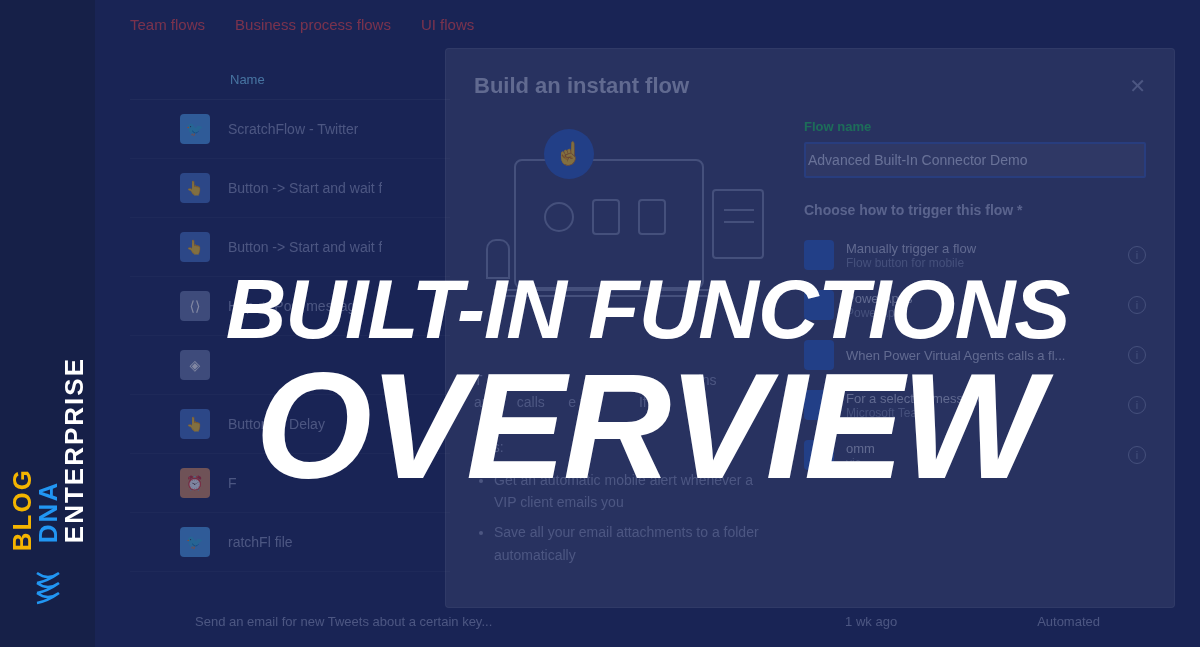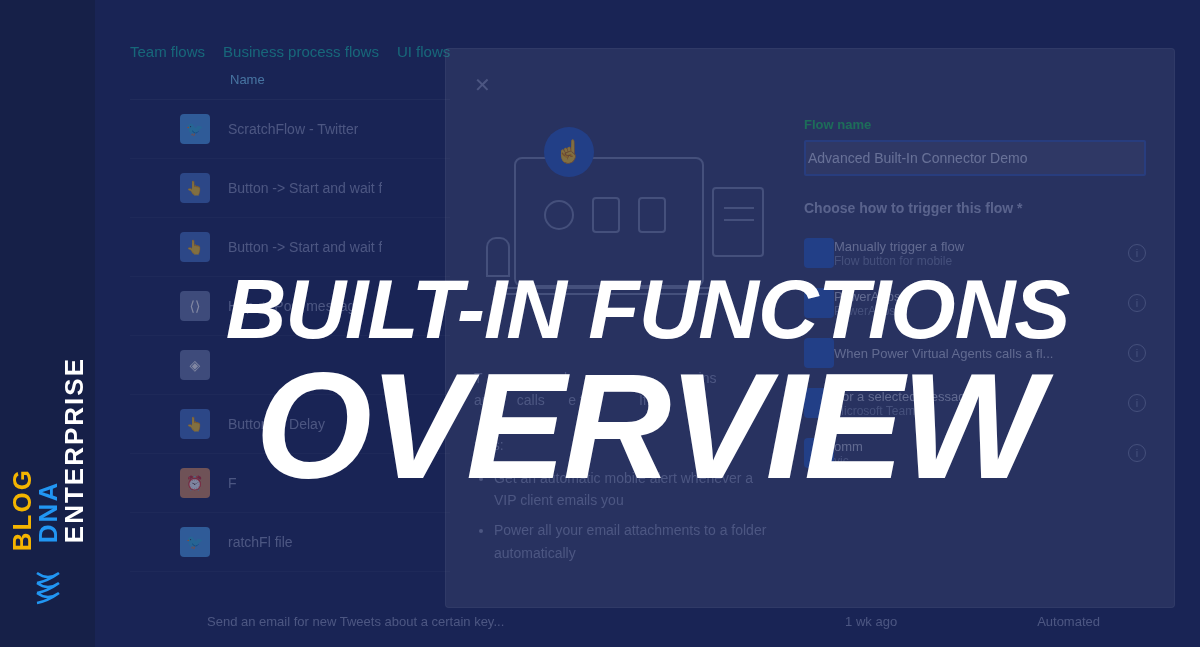--- a/index.html
+++ b/index.html
@@ -56,24 +56,23 @@
   height: 647px;
   background: rgba(26, 37, 85, 0.55);
   z-index: 5;
   pointer-events: none;
 }
 .tabs {
   position: absolute;
   top: 8px;
   left: 35px;
   display: flex;
-  gap: 18px;
+  gap: 30px;
   font-size: 15px;
-  color: #14b8a6;
-  margin-top: 27px;
+  color: #ef4444;
 }
 .tabs span { padding: 8px 0; }
 .flow-list {
   position: absolute;
   top: 60px;
   left: 35px;
   width: 320px;
 }
 .list-header {
   color: #7dd3fc;
@@ -109,21 +108,21 @@
 .flow-item .name { white-space: nowrap; overflow: hidden; text-overflow: ellipsis; }
 .last-row {
   position: absolute;
   bottom: 18px;
   left: 100px;
   right: 100px;
   display: flex;
   color: #8a93b8;
   font-size: 13px;
 }
-.last-row .desc { flex: 1; margin-left: 12px; }
+.last-row .desc { flex: 1; }
 .last-row .age { margin-right: 140px; }
 .modal {
   position: absolute;
   top: 48px;
   left: 350px;
   width: 730px;
   height: 560px;
   background: rgba(240, 242, 250, 0.15);
   border: 1px solid rgba(255,255,255,0.1);
   border-radius: 4px;
@@ -256,20 +255,21 @@
 }
 .trigger-label {
   font-size: 14px;
   font-weight: 600;
   color: #a8b0d0;
   margin-bottom: 14px;
 }
 .trigger-item {
   display: flex;
   align-items: center;
+  gap: 12px;
   padding: 8px 0;
   margin-bottom: 4px;
 }
 .trigger-icon {
   width: 30px;
   height: 30px;
   background: #2e5fc4;
   border-radius: 4px;
   flex-shrink: 0;
 }
@@ -381,20 +381,21 @@
   </div>
 
   <div class="last-row">
     <span class="desc">Send an email for new Tweets about a certain key...</span>
     <span class="age">1 wk ago</span>
     <span class="type">Automated</span>
   </div>
 
   <div class="modal">
     <div class="modal-header">
+      <div class="modal-title">Build an instant flow</div>
       <div class="modal-close">✕</div>
     </div>
     <div class="modal-body">
       <div class="modal-left">
         <div class="illustration">
           <div class="illust-circle">☝</div>
           <div class="illust-laptop"></div>
           <div class="illust-base"></div>
           <div class="illust-screen-items">
               <div class="play"></div>
@@ -407,21 +408,21 @@
         <div class="modal-desc">
           <span>T &nbsp; &nbsp; &nbsp; &nbsp; &nbsp; &nbsp; anual &nbsp; &nbsp; &nbsp; &nbsp; &nbsp; &nbsp; ce, e &nbsp; &nbsp; &nbsp; &nbsp; &nbsp; &nbsp; ins &nbsp; &nbsp; &nbsp; &nbsp; &nbsp; &nbsp;</span><br>
           <span>auto</span> &nbsp;&nbsp;
           <span>calls</span> &nbsp;&nbsp;&nbsp;&nbsp;
           <span>e to r</span> &nbsp;&nbsp;&nbsp;&nbsp;&nbsp;&nbsp;&nbsp;&nbsp;
           <span>If.</span>
           <br><br>
           <span>ples:</span>
           <ul>
             <li>Get an automatic mobile alert whenever a VIP client emails you</li>
-            <li>Power all your email attachments to a folder automatically</li>
+            <li>Save all your email attachments to a folder automatically</li>
           </ul>
         </div>
       </div>
       <div class="modal-right">
         <div class="field-label">Flow name</div>
         <input class="field-input" value="Advanced Built-In Connector Demo" style="">
         <div class="trigger-label">Choose how to trigger this flow *</div>
         <div class="trigger-item">
           <div class="trigger-icon"></div>
           <div class="trigger-text">

